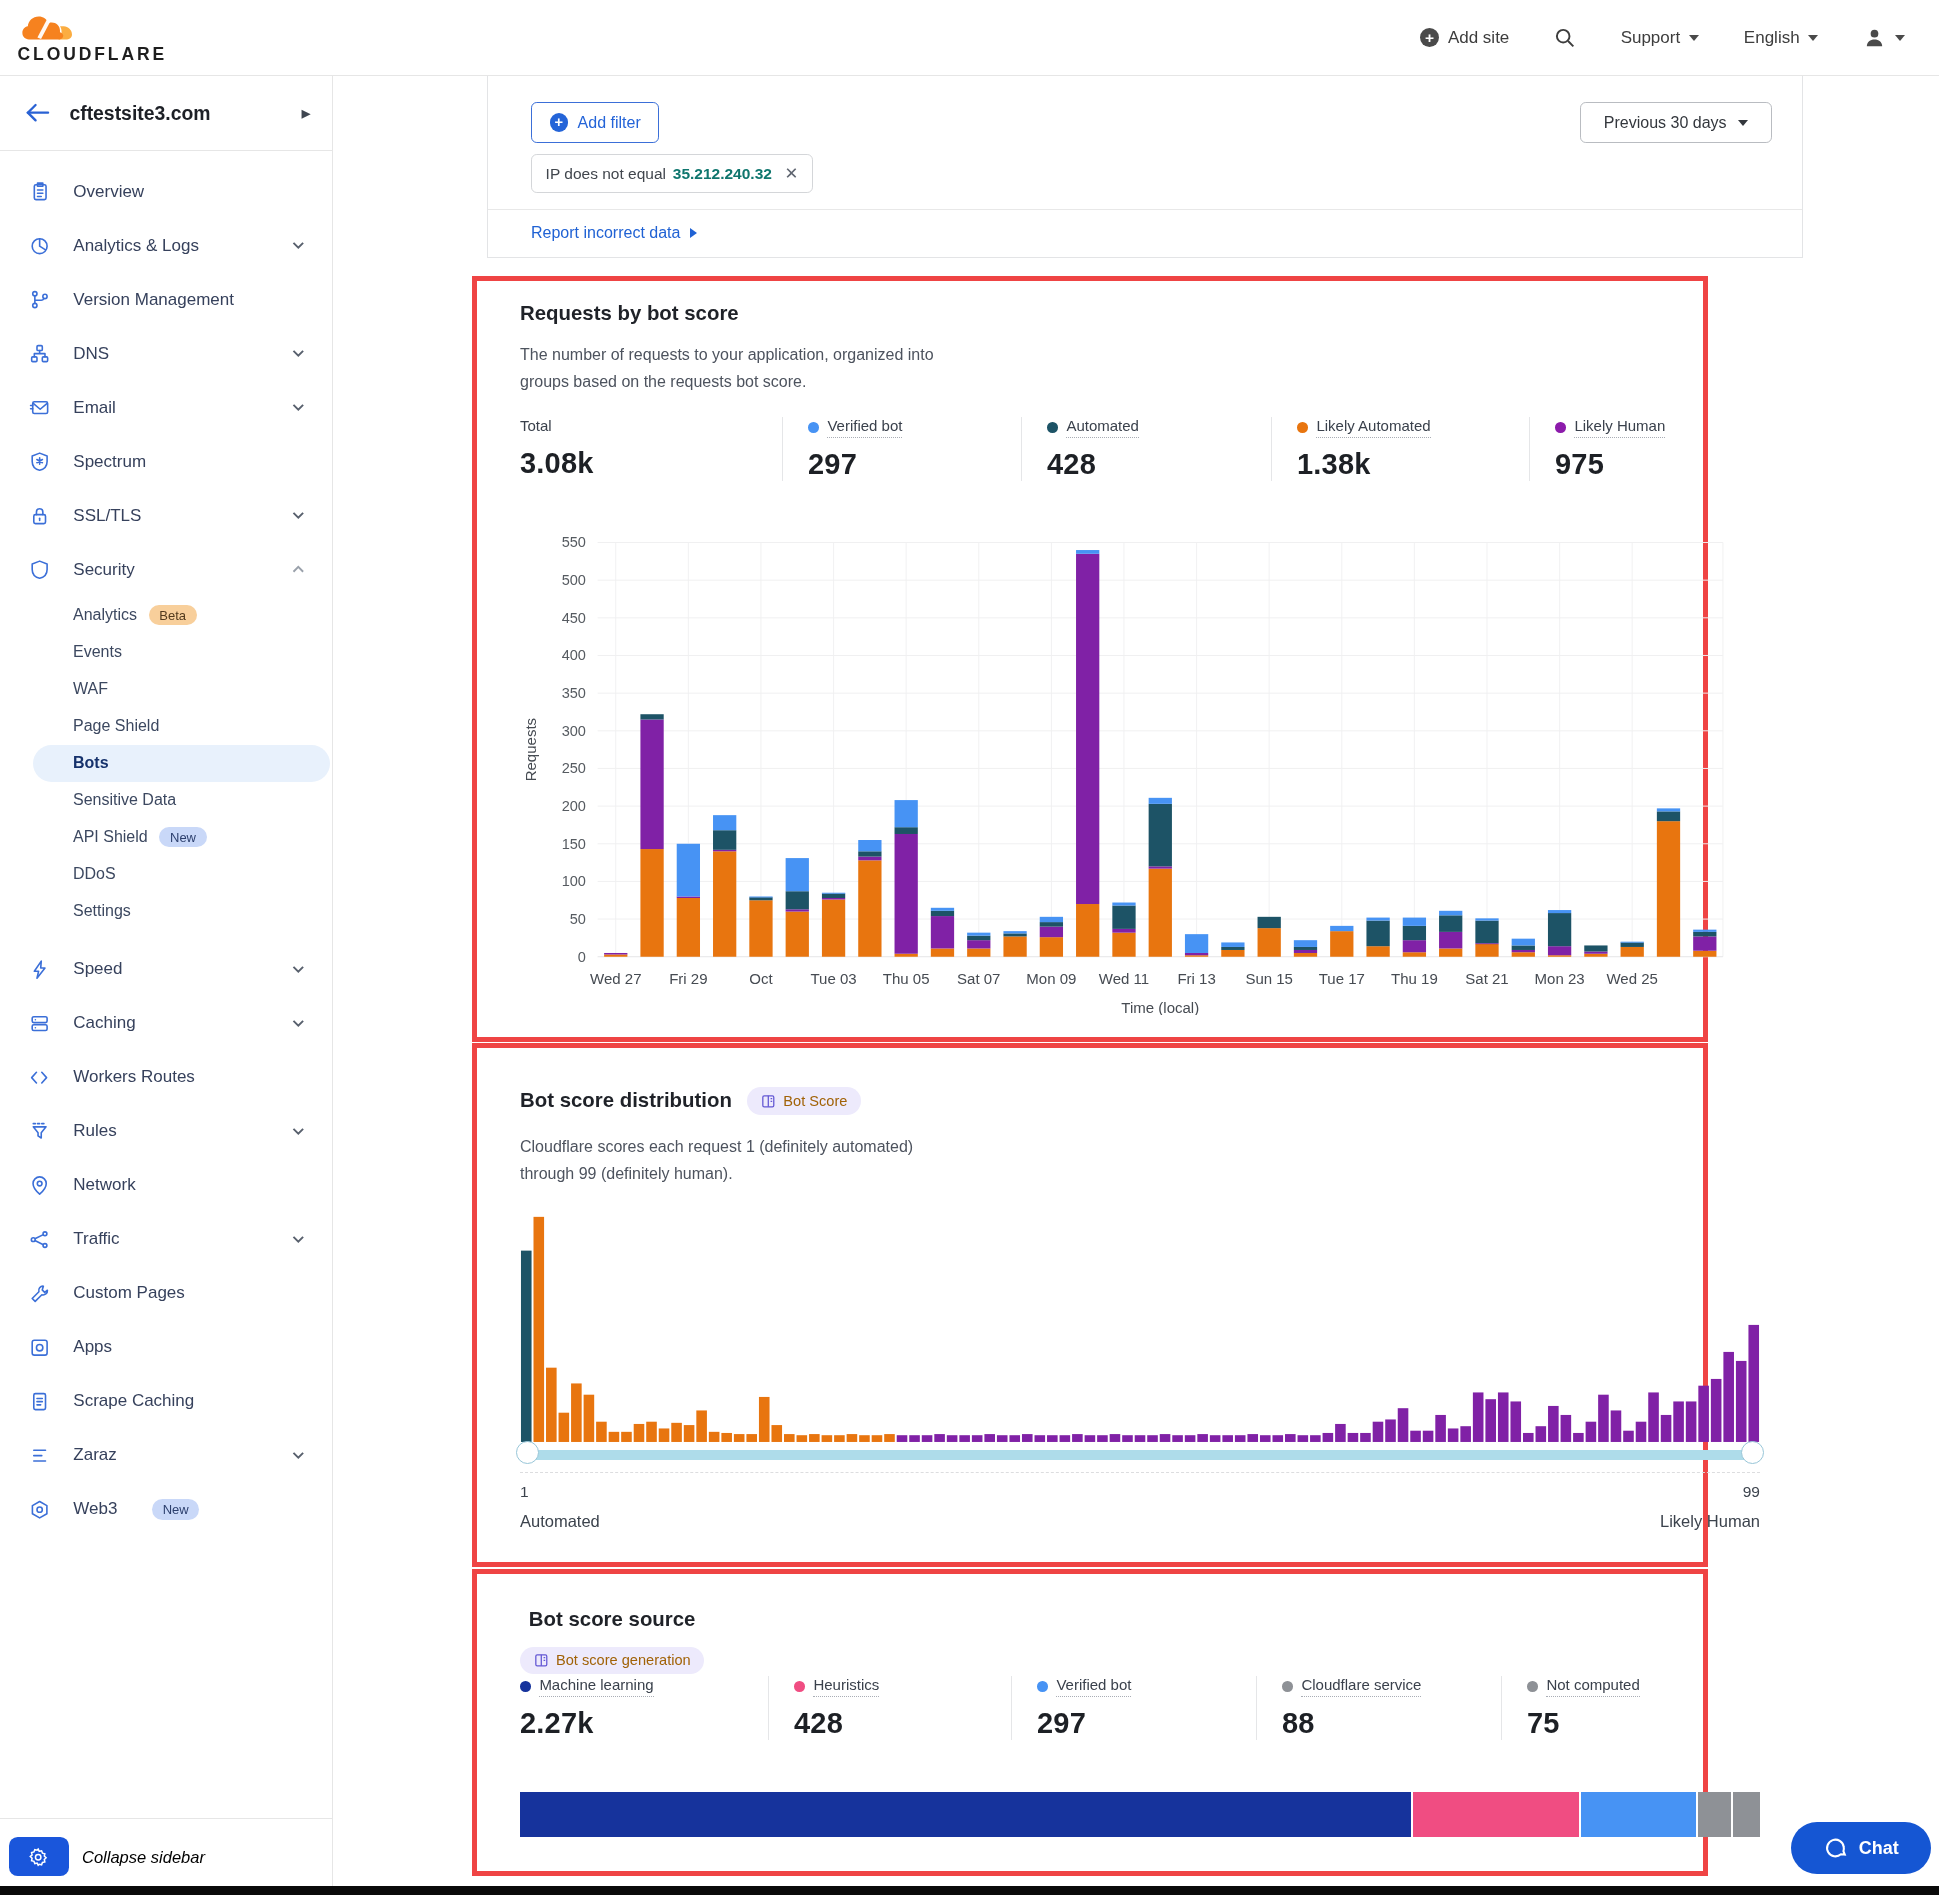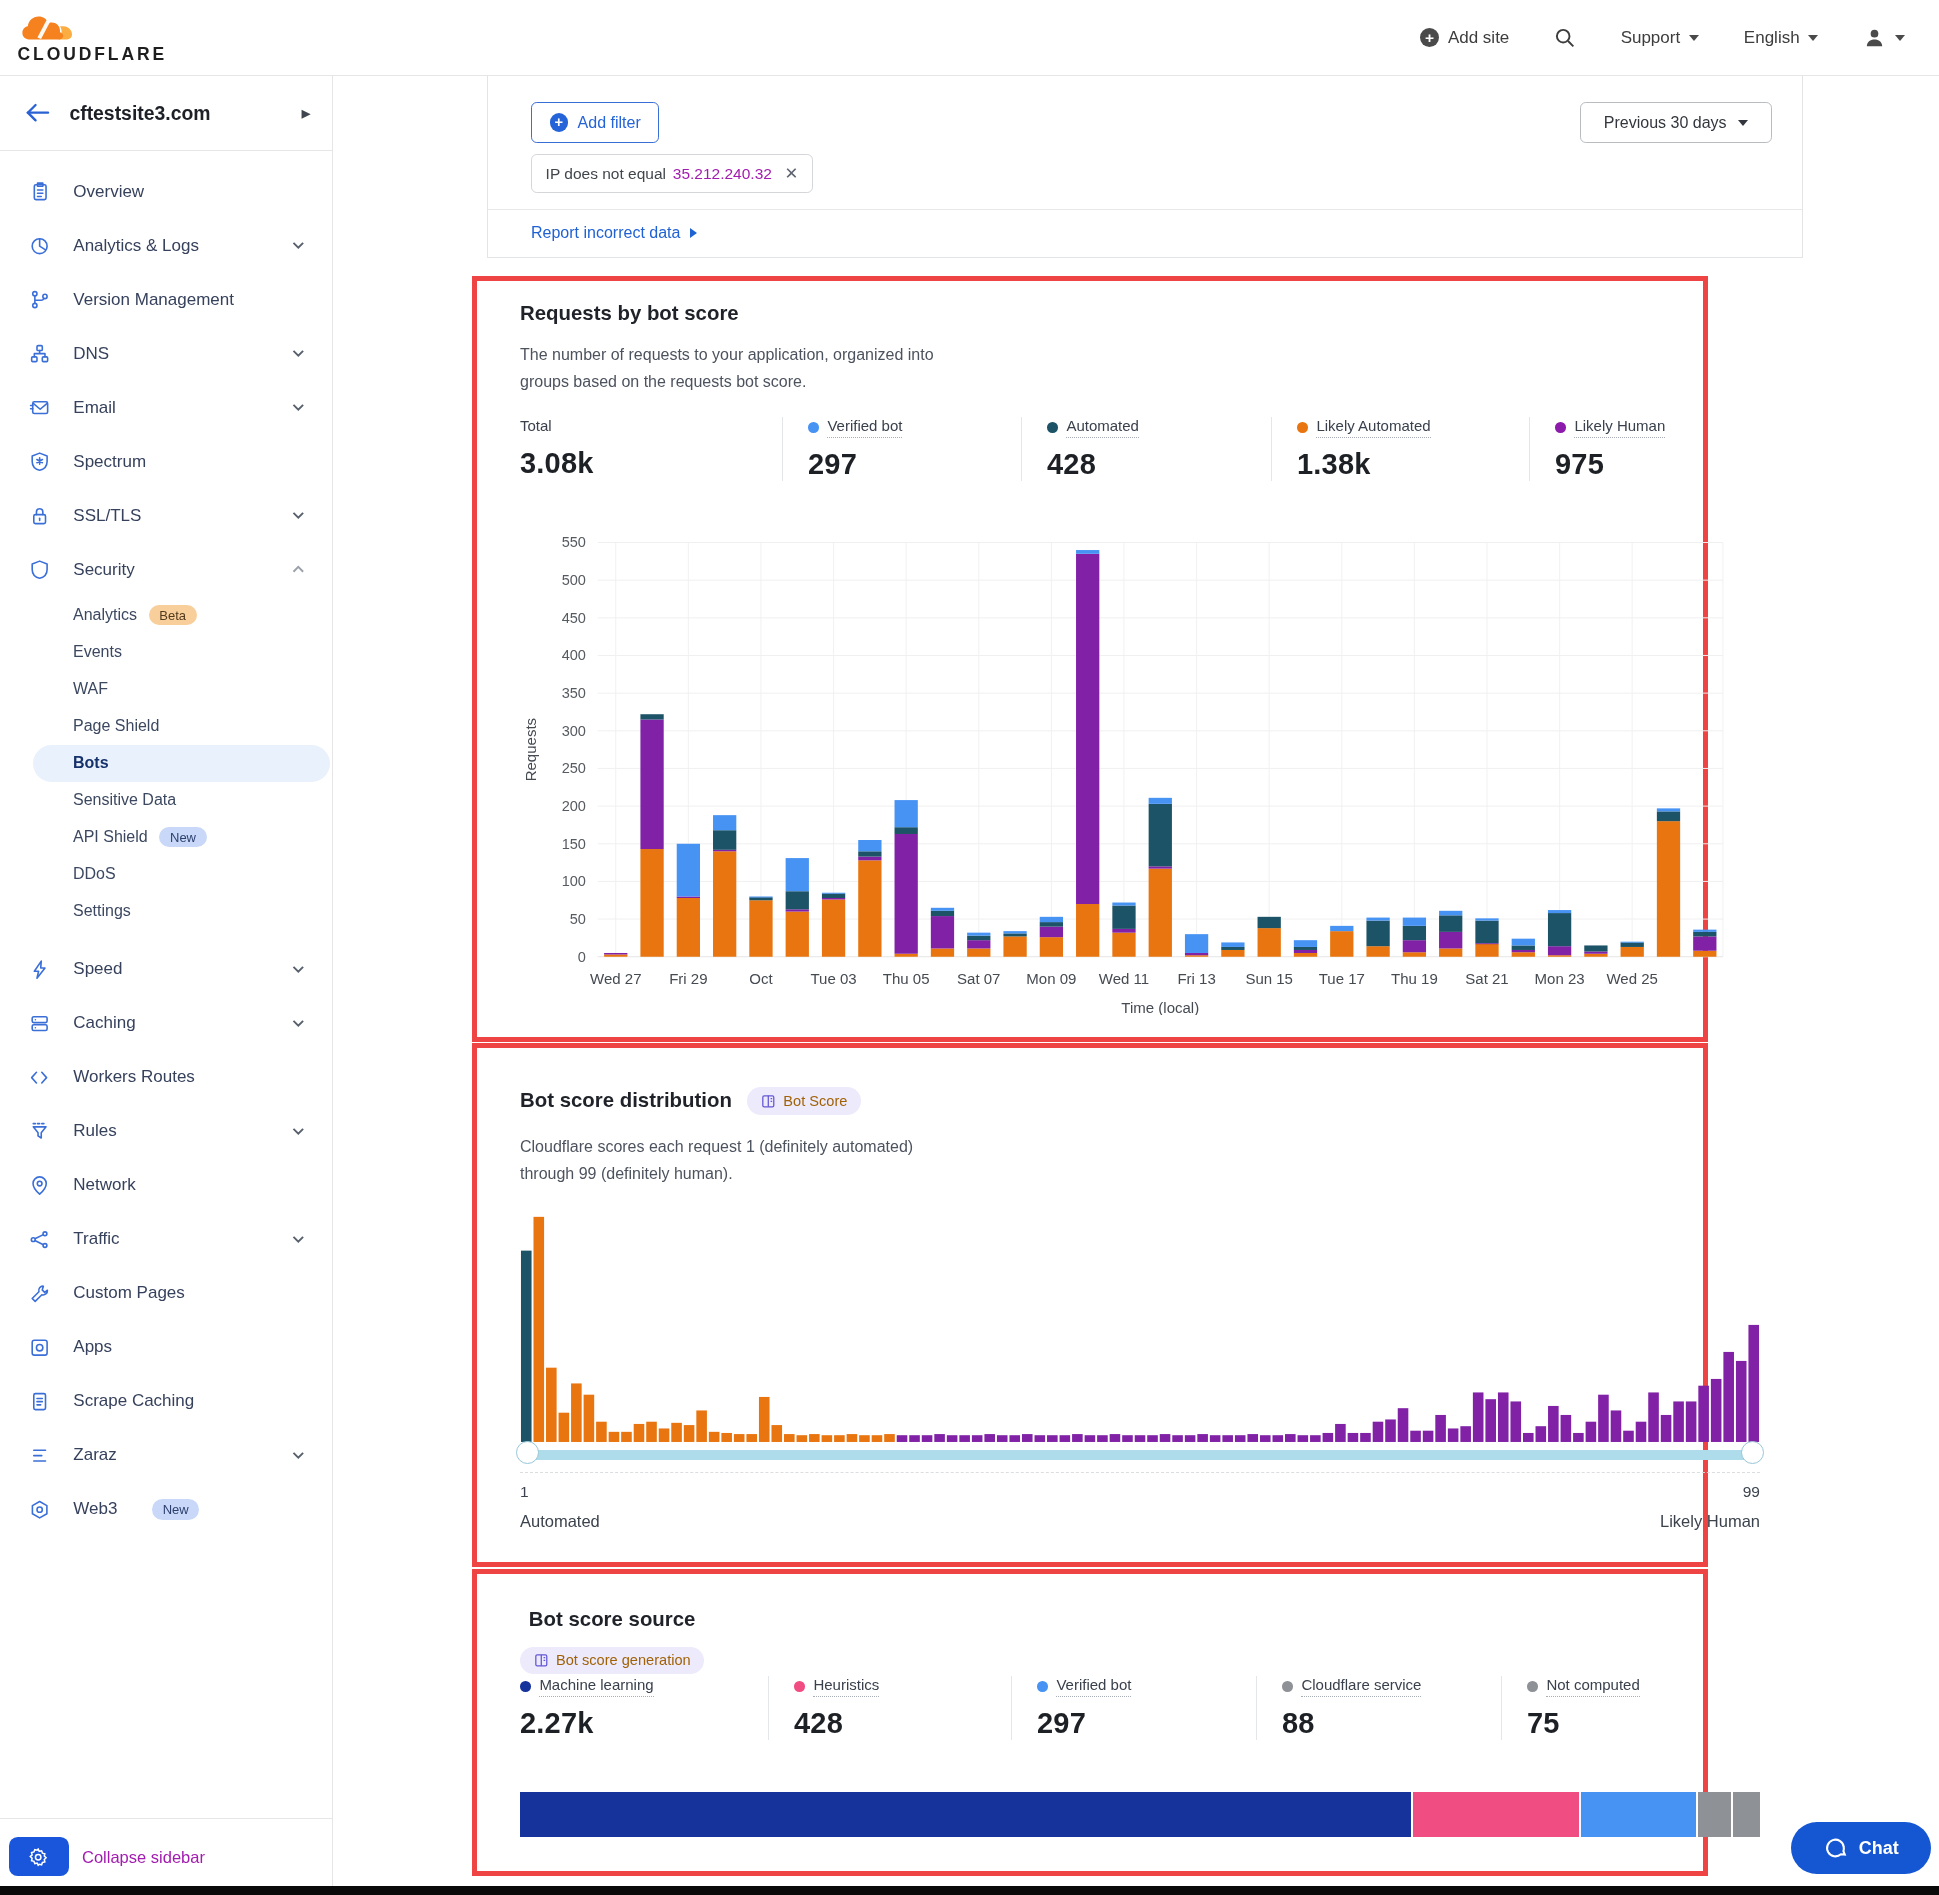--- a/index.html
+++ b/index.html
@@ -30,31 +30,31 @@
   .nav-sub{height:37px;display:flex;align-items:center;margin-left:33px;margin-right:1.9px;padding-left:40px;border-radius:21.3px;
     font-size:16px;color:#3c4860;cursor:pointer;}
   .nav-sub.selected{background:#e8f1fc;font-weight:700;color:#16326c;}
   .nav-sub.last{margin-bottom:12.6px;}
   .badge{margin-left:11.6px;font-size:13px;padding:2.9px 10.7px;border-radius:10.7px;font-weight:400;white-space:nowrap;}
   .badge-beta{background:#f8cf9b;color:#54globe3a1f;color:#523a1d;}
   .badge-new{background:#c9d8f8;color:#2c3f6d;}
   #collapse-row{position:absolute;left:0;bottom:0;width:332px;height:76px;border-top:1px solid #e6e6e6;background:#fff;display:flex;align-items:center;}
   #gear-btn{position:absolute;left:8.7px;top:18.4px;width:60px;height:39px;border-radius:8.7px;background:#1a56db;color:#fff;
     display:flex;align-items:center;justify-content:center;cursor:pointer;}
-  #collapse-label{margin-left:82px;font-size:16.5px;color:#a21caf;}
+  #collapse-label{margin-left:82px;font-size:16.5px;color:#000000;font-style:italic;}
   #filter-panel{left:487px;top:76px;width:1316px;height:182px;border-top:none;position:absolute;box-sizing:border-box;
     background:#fff;border-left:1px solid #e3e4e6;border-right:1px solid #e3e4e6;border-bottom:1px solid #e3e4e6;}
   #filter-row{position:absolute;left:0;top:0;right:0;height:133px;border-bottom:1px solid #e8e8e8;}
   #add-filter-btn{position:absolute;left:43px;top:26px;height:39px;padding:0 17.5px;border:1.5px solid #3b6fd8;border-radius:5.8px;
     display:flex;align-items:center;gap:9.7px;color:#2464d8;font-size:16px;background:#fff;cursor:pointer;}
   .plus-blue{width:18.4px;height:18.4px;border-radius:50%;background:#2464d8;color:#fff;display:flex;align-items:center;justify-content:center;
     font-size:14.6px;font-weight:700;line-height:1;}
   #filter-chip{position:absolute;left:43px;top:78px;height:37px;padding:0 13.6px;border:1px solid #d4d6d9;border-radius:5.8px;
     display:flex;align-items:center;gap:6.8px;font-size:15.5px;color:#41464d;background:#fff;}
-  #filter-chip .chip-value{font-weight:400;color:#a21caf;}
+  #filter-chip .chip-value{font-weight:700;color:#0f766e;}
   #chip-close{color:#5f6570;font-size:16.5px;margin-left:5.8px;cursor:pointer;}
   #date-range-btn{position:absolute;left:1092px;top:26px;width:190px;height:39px;border:1px solid #b9bcc1;border-radius:5.8px;background:#fff;
     display:flex;align-items:center;justify-content:center;gap:11.6px;font-size:16px;color:#33373d;cursor:pointer;}
   .caret-dn-sm{width:0;height:0;border-left:5.3px solid transparent;border-right:5.3px solid transparent;border-top:6.3px solid #33373d;}
   #report-row{position:absolute;left:0;top:133px;right:0;bottom:0;display:flex;align-items:center;padding-left:43px;}
   #report-link{color:#2062d4;font-size:16px;display:flex;align-items:center;gap:9.7px;cursor:pointer;}
   .tri-right{width:0;height:0;border-top:5.8px solid transparent;border-bottom:5.8px solid transparent;border-left:7.8px solid #2062d4;}
 
   .card{position:absolute;left:472px;width:1236px;background:#fff;border:5px solid #ef4444;box-sizing:border-box;}
   #card-requests{top:276px;height:766px;}

